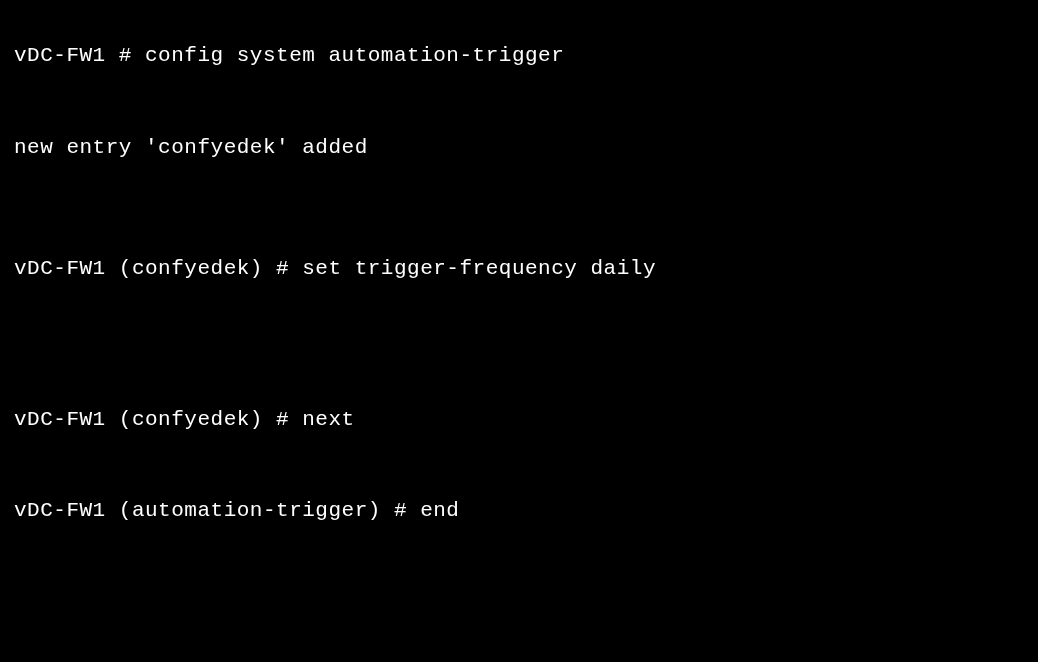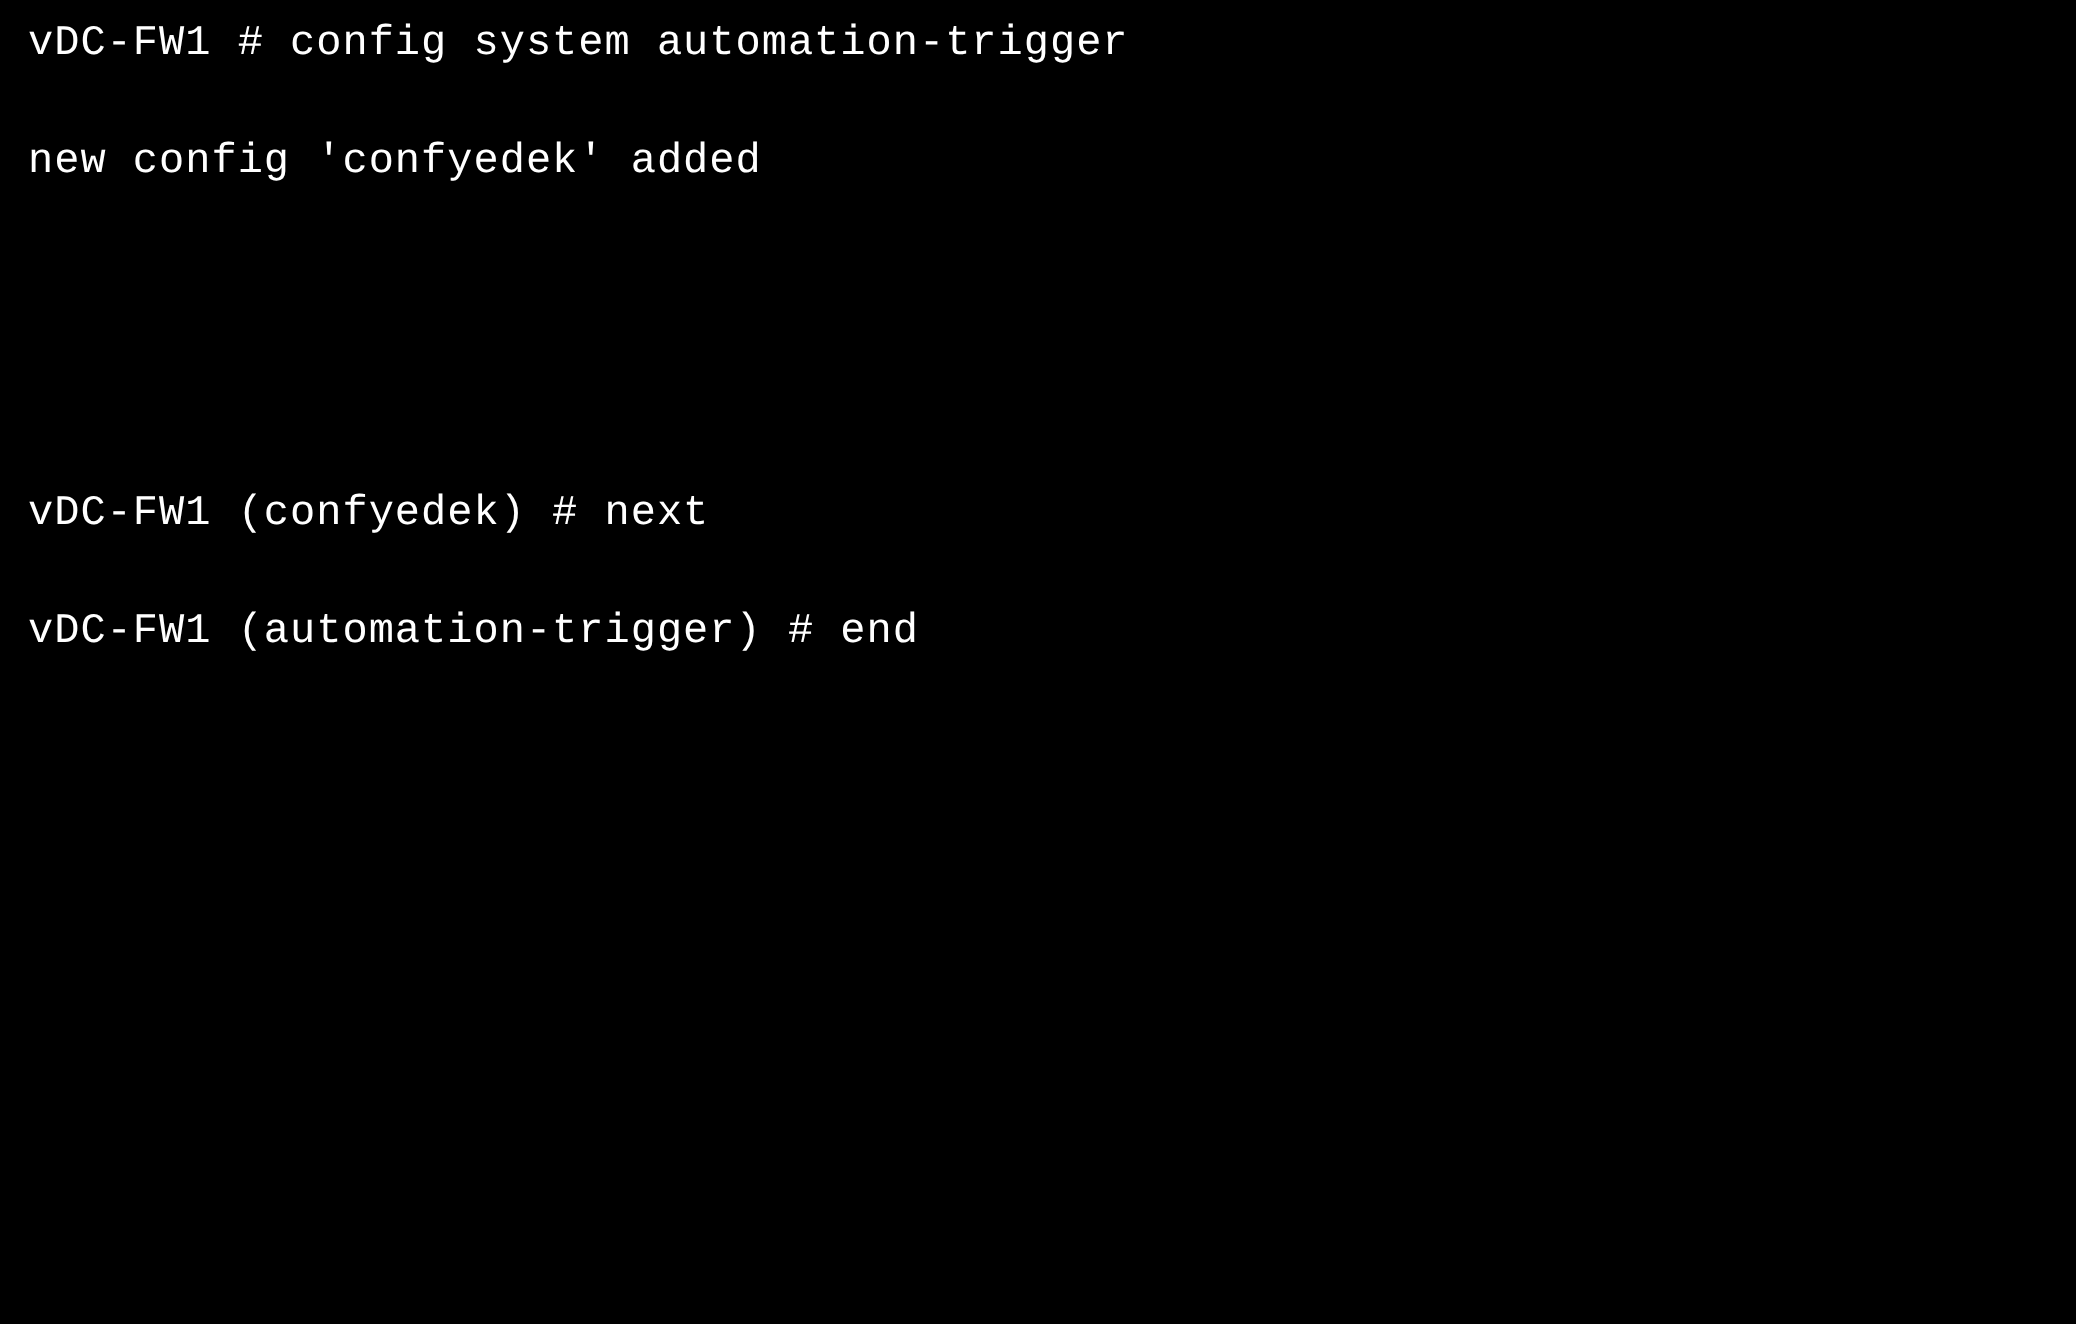--- a/index.html
+++ b/index.html
@@ -15,33 +15,35 @@
       line-height: 1.4;
       padding: 8px 14px;
       width: 1038px;
       height: 662px;
       overflow: hidden;
       letter-spacing: 0.5px;
     }
     .terminal-line {
       white-space: pre;
       margin-bottom: 0;
+      margin-top: 33px;
     }
     .blank-line {
       height: 1.4em;
     }
   </style>
 </head>
 <body>
 
 <div id="terminal-container">
     <div class="terminal-line">vDC-FW1 # config system automation-trigger</div>
     <div class="blank-line"></div>
-    <div class="terminal-line">new config 'confyedek' added</div>
+    <div class="terminal-line">new entry 'confyedek' added</div>
     <div class="blank-line"></div>
     <div class="blank-line"></div>
+    <div class="terminal-line">vDC-FW1 (confyedek) # set trigger-frequency daily</div>
     <div class="blank-line"></div>
     <div class="blank-line"></div>
     <div class="blank-line"></div>
     <div class="terminal-line">vDC-FW1 (confyedek) # next</div>
     <div class="blank-line"></div>
     <div class="terminal-line">vDC-FW1 (automation-trigger) # end</div>
   </div>
 
 </body></html>

